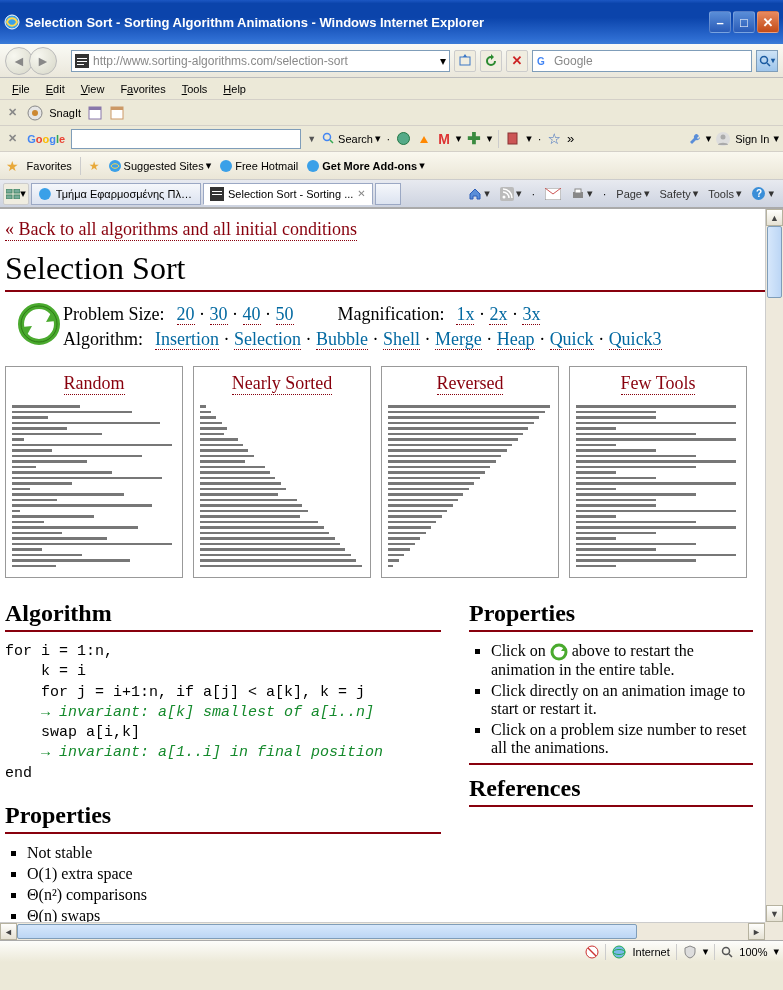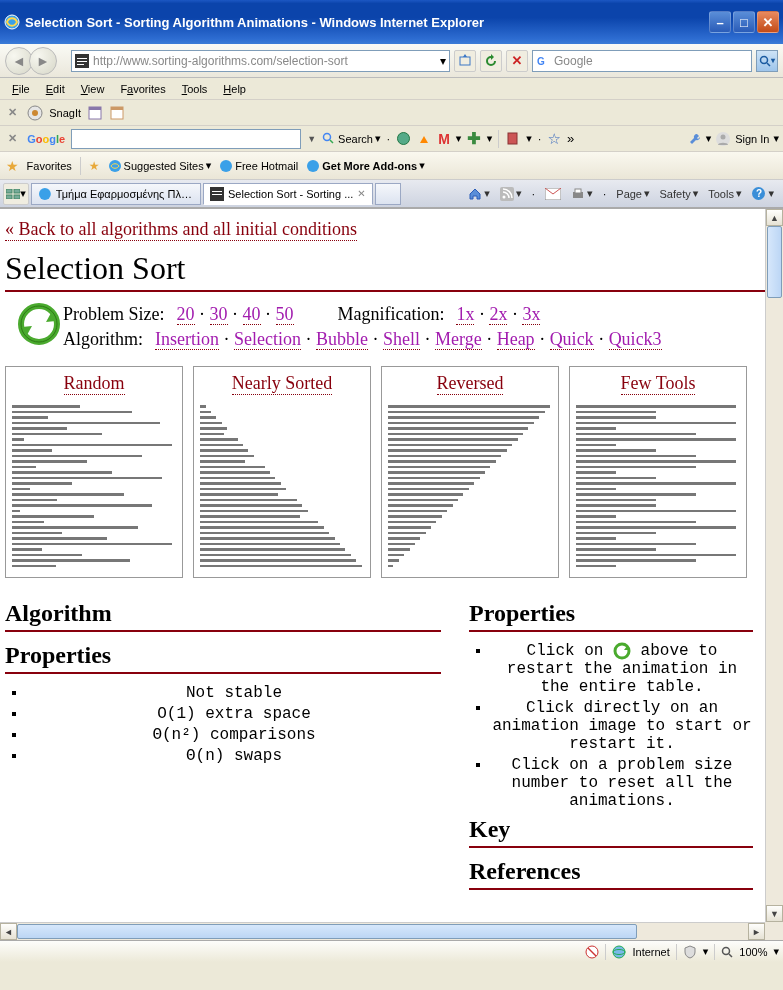--- a/index.html
+++ b/index.html
@@ -48,37 +48,37 @@
 .corner { position:absolute; right:0; bottom:0; width:18px; height:18px; background:#eee9dc; }
 .statusbar { height:22px; background:linear-gradient(#fdfdfb,#ece9d8); border-top:1px solid #aaa; display:flex; align-items:center; font-size:11px; padding:0 4px; gap:6px; }
 .statusbar .sep { width:1px; height:16px; background:#ccc; }
 
 
 .backlink { color:#88000d; font-size:18px; border-bottom:1px dotted #88000d; font-family:Georgia,serif; padding-bottom:1px; }
 h1.page-title { font-size:32px; font-weight:normal; font-family:Georgia,serif; margin:10px 0 3px; }
 .rule { border:none; border-top:2px solid #88000d; margin:0 0 12px; }
 .opts-row { display:flex; align-items:flex-end; gap:12px; margin-left:58px; font-size:18px; font-family:Georgia,serif; margin-bottom:4px; }
 .opts-row .lbl { color:#000; }
-.opts-row .lnk { color:#a21caf; border-bottom:1px dotted #88000d; }
+.opts-row .lnk { color:#0369a1; border-bottom:1px dotted #88000d; }
 .opts-row .dot { color:#000; }
 .reload-icon { position:absolute; left:18px; top:94px; width:42px; height:42px; }
 .anim-grid { display:flex; gap:10px; margin-top:16px; }
 .anim-cell { border:1px solid #999; width:178px; padding:6px 6px 10px; text-align:center; }
 .anim-cell .hdr { color:#88000d; font-size:18px; border-bottom:1px dotted #88000d; display:inline-block; margin-bottom:10px; font-family:Georgia,serif; }
 .bars { display:flex; flex-direction:column; gap:3px; align-items:flex-start; }
 .bars .b { height:2.5px; background:#777; }
 .two-col { display:flex; gap:28px; margin-top:22px; width:748px }
 .col { }
 .col.left { flex:0 0 436px; }
 .col.right { flex:1; }
 h2.sec { font-size:24px; font-weight:bold; font-family:Georgia,serif; margin:0 0 3px; }
 .sec-rule { border:none; border-top:2px solid #88000d; margin:0 0 10px; }
 pre.code { font-family:'Courier New',monospace; font-size:15px; line-height:1.35; margin:0 0 18px; white-space:pre; }
 pre.code .inv { color:#158a2c; font-style:italic; }
-ul.blk { list-style:square; padding-left:22px; margin:6px 0; font-size:16px; font-family:Liberation Mono, monospace;text-align:center; }
+ul.blk { list-style:square; padding-left:22px; margin:6px 0; font-size:16px; font-family:Liberation Serif, serif; }
 ul.blk li { margin:3px 0; }
 .mini-reload { display:inline-block; width:18px; height:18px; vertical-align:middle; }
 
 
 svg { display:block; }
 .gbtn { display:flex; align-items:center; gap:2px; }
 </style>
 </head>
 <body>
 
@@ -432,41 +432,47 @@
             <div class="b" style="width: 160px;"></div>
             <div class="b" style="width: 120px;"></div>
             <div class="b" style="width: 40px;"></div>
           </div></div>
       </div>
     
     <div class="two-col">
       <div class="col left">
         <h2 class="sec">Algorithm</h2>
         <hr class="sec-rule">
+<pre class="code"><span>for i = 1:n,</span>
+<span>    k = i</span>
+<span>    for j = i+1:n, if a[j] &lt; a[k], k = j</span>
+<span class="inv">    → invariant: a[k] smallest of a[i..n]</span>
+<span>    swap a[i,k]</span>
+<span class="inv">    → invariant: a[1..i] in final position</span>
+<span>end</span></pre>
         <h2 class="sec">Properties</h2>
         <hr class="sec-rule">
         <ul class="blk" id="props-list">
             <li>Not stable</li>
             <li>O(1) extra space</li>
             <li>Θ(n²) comparisons</li>
             <li>Θ(n) swaps</li>
           </ul>
       </div>
       <div class="col right">
         <h2 class="sec">Properties</h2>
         <hr class="sec-rule">
         <ul class="blk">
           <li><span>Click on </span><svg class="mini-reload" viewBox="0 0 18 18">
                 <circle cx="9" cy="9" r="7" fill="none" stroke="#4aaa2e" stroke-width="3"></circle>
                 <path d="M14 4l2 4-5 0z" fill="#4aaa2e"></path>
               </svg><span> above to restart the animation in the entire table.</span></li>
           <li>Click directly on an animation image to start or restart it.</li>
           <li>Click on a problem size number to reset all the animations.</li>
         </ul>
-        <h2 class="sec">Key</h2>
         <hr class="sec-rule">
         <h2 class="sec">References</h2>
         <hr class="sec-rule">
 
       </div>
     </div>
   </div>
   <div class="vscroll">
     <div class="arr">▲</div>
     <div class="thumb"></div>

